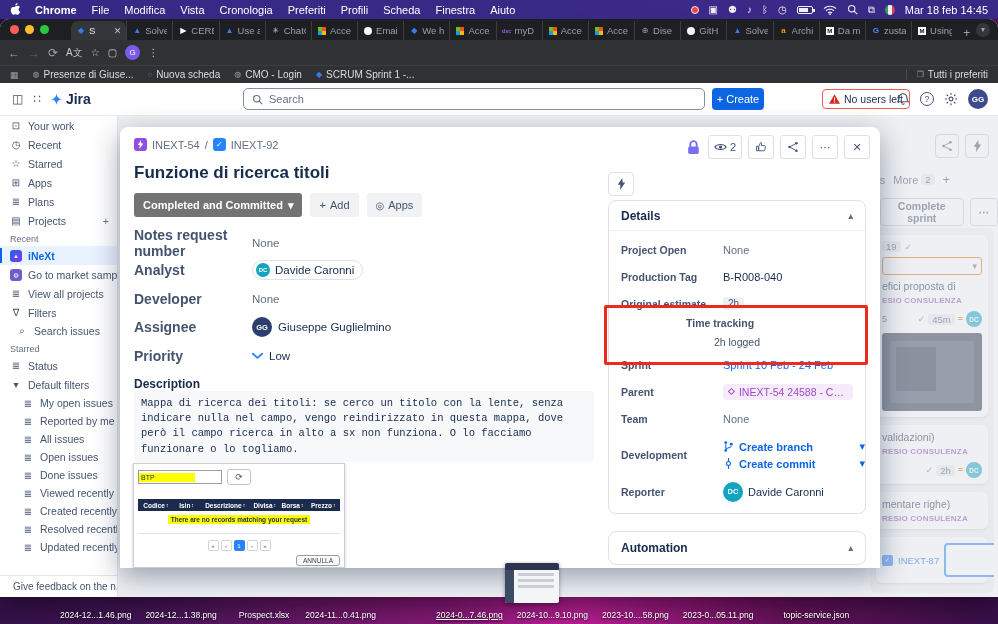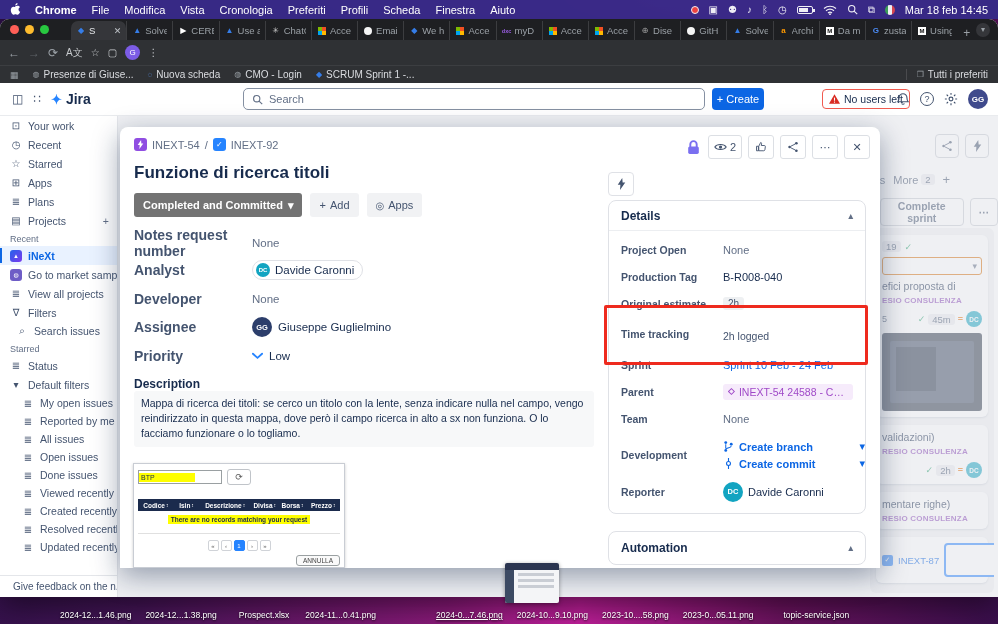--- a/index.html
+++ b/index.html
@@ -142,21 +142,21 @@
   .flabel { width:118px; font-weight:bold; color:#44546f; font-size:14px; flex:none; }
   .fval { display:flex; align-items:center; gap:6px; font-size:11.5px; color:#172b4d; }
   .muted { color:#626f86; }
   .chip { display:flex; align-items:center; gap:5px; border:1px solid #dfe1e6; border-radius:12px; height:20px; padding:0 8px 0 3px; }
   .avatar-sm { width:14px; height:14px; border-radius:50%; background:#12a4c1; color:#fff; font-size:6px; font-weight:bold;
     display:flex; align-items:center; justify-content:center; flex:none; }
   .avatar-md { width:20px; height:20px; border-radius:50%; color:#fff; font-size:7.5px; font-weight:bold;
     display:flex; align-items:center; justify-content:center; flex:none; }
   .desc-label { position:absolute; left:14px; top:250px; font-size:12px; font-weight:bold; color:#172b4d; }
   .desc-text { position:absolute; left:14px; top:264px; width:460px; background:#f7f8f9; border-radius:3px;
-    padding:5px 7px; font-size:10.5px; line-height:1.45; color:#172b4d; }
+    padding:5px 7px; font-size:10.5px; line-height:1.45; color:#172b4d;font-family:Liberation Mono, monospace; }
 
   .embed { position:absolute; left:13px; top:336px; width:212px; height:105px; border:1px solid #c9cdd4;
     background:#fff; box-shadow:0 1px 3px rgba(0,0,0,.2); font-size:7px; }
   .embed .srow { position:absolute; left:4px; top:5px; display:flex; gap:5px; align-items:center; }
   .embed .sinput { width:84px; height:14px; border:1px solid #9aa0a2; display:flex; align-items:center; }
   .embed .hl { background:#ffff00; font-size:7px; padding:1px 2px; width:56px; }
   .embed .refr { width:24px; height:16px; border:1px solid #c0c4c9; border-radius:3px; display:flex;
     align-items:center; justify-content:center; color:#555; font-size:9px; }
   .embed .thead { position:absolute; left:4px; right:4px; top:35px; height:12px; background:#1b2b4d; display:flex; }
   .embed .thcell { color:#fff; font-weight:bold; font-size:6.5px; display:flex; align-items:center; justify-content:center; gap:1px; }
@@ -784,21 +784,21 @@
             <span class="dval">
               <span>B-R008-040</span>
             </span>
           </div>
           <div class="drow">
             <span class="dlabel">Original estimate</span>
             <span class="dval">
               <span class="badge2h">2h</span>
             </span>
           </div>
-          <div class="drow" style="min-height: 34px;">
+          <div class="drow" style="min-height: 34px; flex-direction: column;">
             <span class="dlabel">Time tracking</span>
             <span class="dval">
               <span><span class="tbar"></span><span style="display:block;font-size:10.5px;color:#44546f;margin-top:3px;">2h logged</span></span>
             </span>
           </div>
           <div class="drow">
             <span class="dlabel">Sprint</span>
             <span class="dval">
               <span class="link">Sprint 10 Feb - 24 Feb</span>
             </span>

